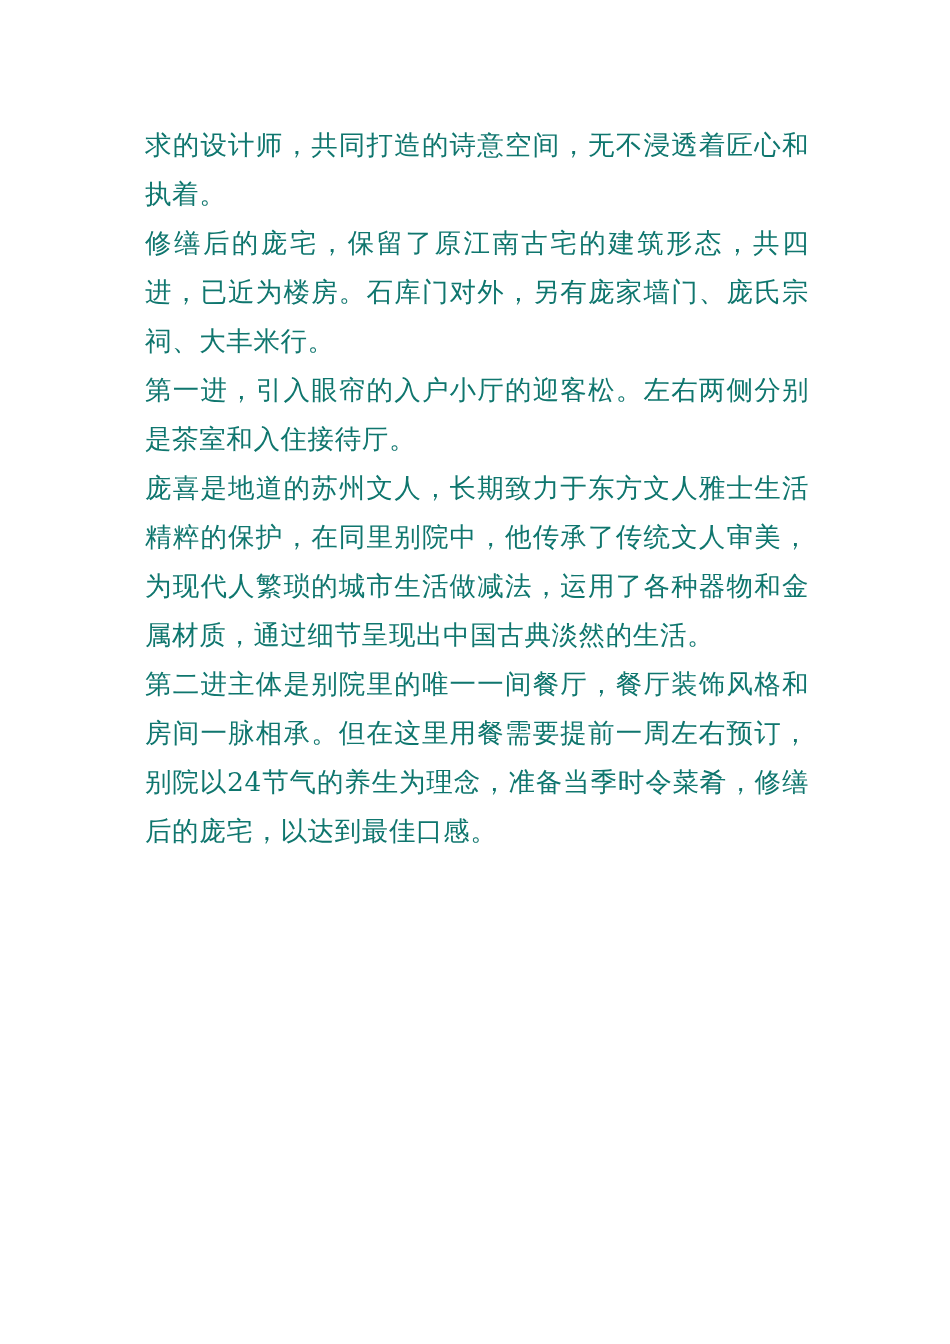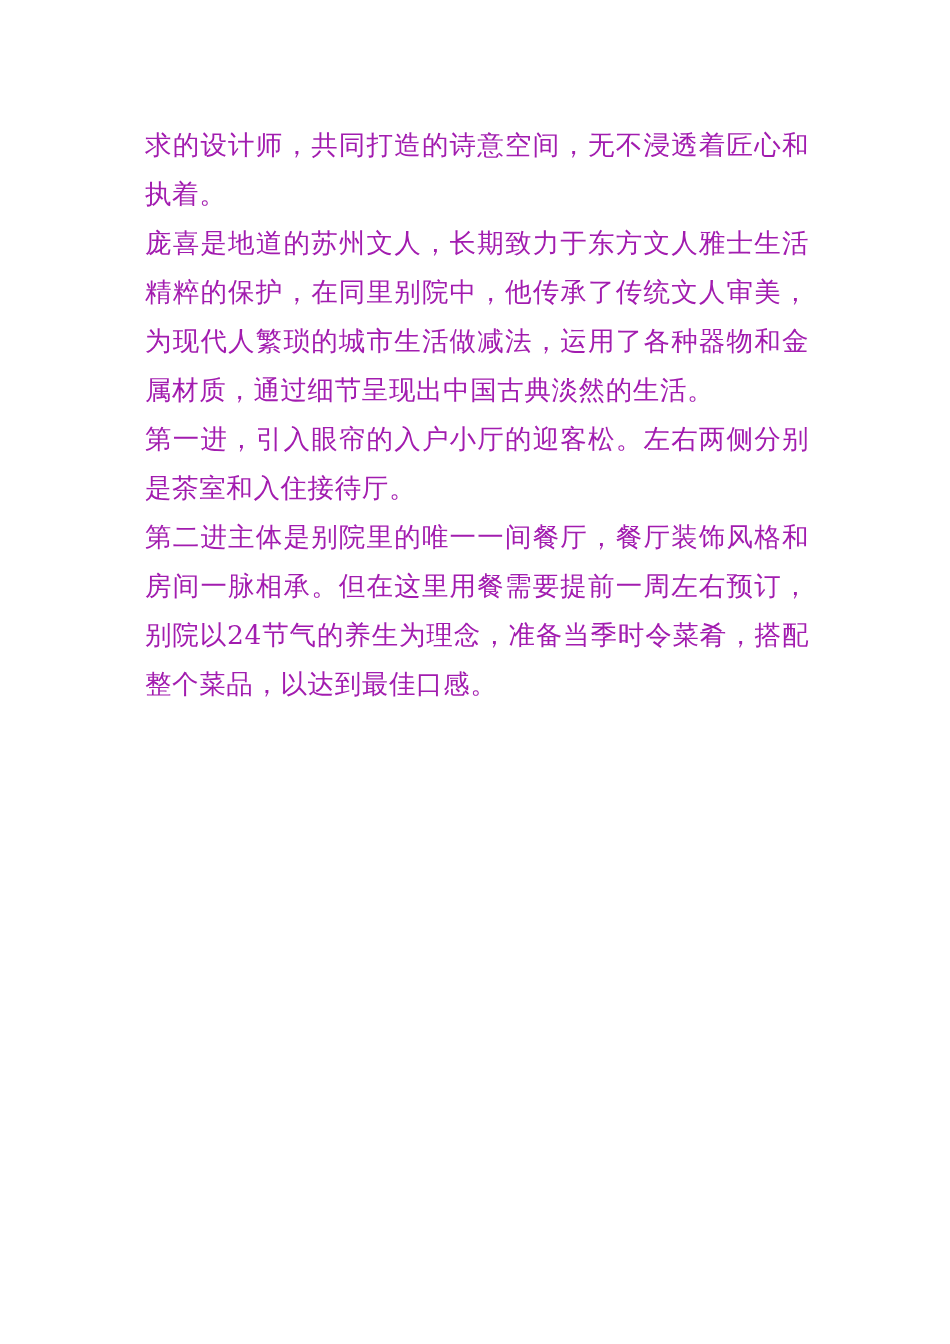--- a/index.html
+++ b/index.html
@@ -17,30 +17,31 @@
       position: absolute;
       left: 145px;
       top: 120px;
       width: 664px;
     }
     .para {
       margin: 0;
       font-family: "DejaVu Serif", "Liberation Serif", serif;
       font-size: 26.5px;
       line-height: 49px;
-      color: #a21caf;
+      color: #0f766e;
       text-align: justify;
       text-justify: inter-character;
       letter-spacing: 0.6px;
     }
     .para.spaced-tail .tail {
       letter-spacing: 9px;
     }
   </style>
 </head>
 <body>
 
 <div class="page">
   <p class="para">求的设计师，共同打造的诗意空间，无不浸透着匠心和执着。</p>
+  <p class="para">修缮后的庞宅，保留了原江南古宅的建筑形态，共四进，已近为楼房。石库门对外，另有庞家墙门、庞氏宗祠、大丰米行。</p>
+  <p class="para">第一进，引入眼帘的入户小厅的迎客松。左右两侧分别是茶室和入住接待厅。</p>
   <p class="para">庞喜是地道的苏州文人，长期致力于东方文人雅士生活精粹的保护，在同里别院中，他传承了传统文人审美，为现代人繁琐的城市生活做减法，运用了各种器物和金属材质，通过细节呈现出中国古典淡然的生活。</p>
-  <p class="para">第一进，引入眼帘的入户小厅的迎客松。左右两侧分别是茶室和入住接待厅。</p>
-  <p class="para">第二进主体是别院里的唯一一间餐厅，餐厅装饰风格和房间一脉相承。但在这里用餐需要提前一周左右预订，别院以24节气的养生为理念，准备当季时令菜肴，搭配整个菜品，以达到最佳口感。</p>
+  <p class="para">第二进主体是别院里的唯一一间餐厅，餐厅装饰风格和房间一脉相承。但在这里用餐需要提前一周左右预订，别院以24节气的养生为理念，准备当季时令菜肴，修缮后的庞宅，以达到最佳口感。</p>
 </div>
 
 </body></html>

